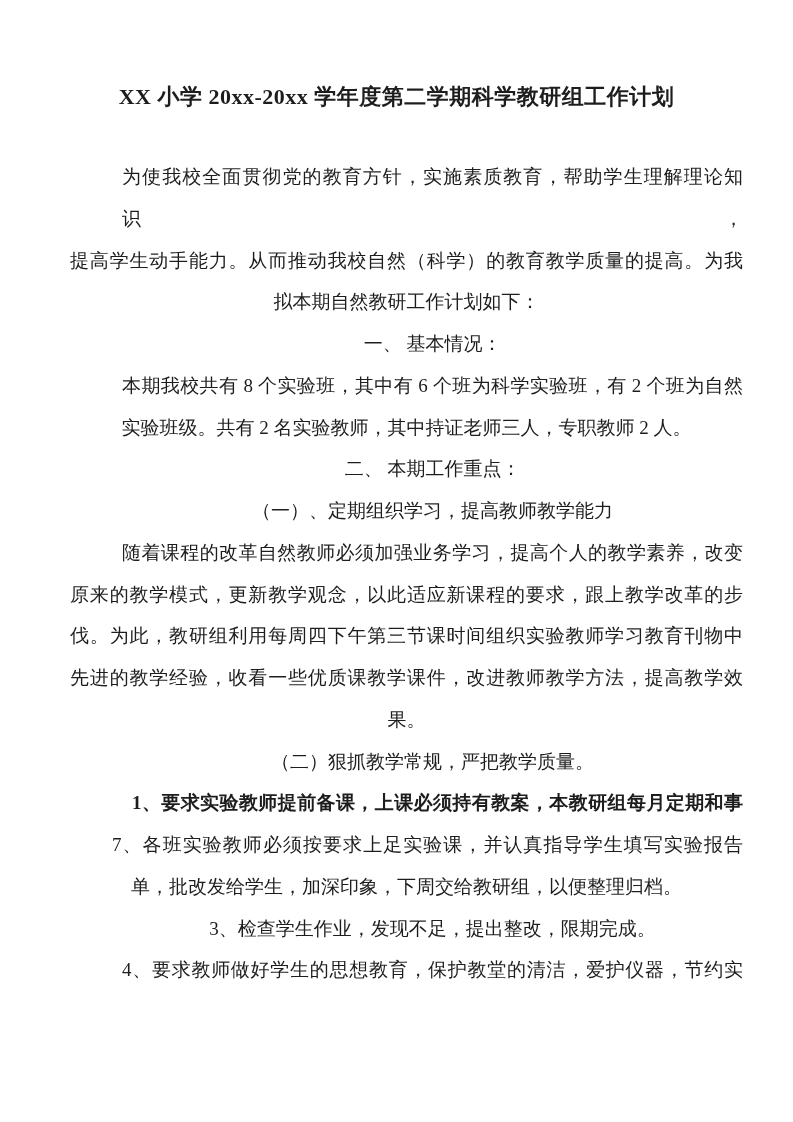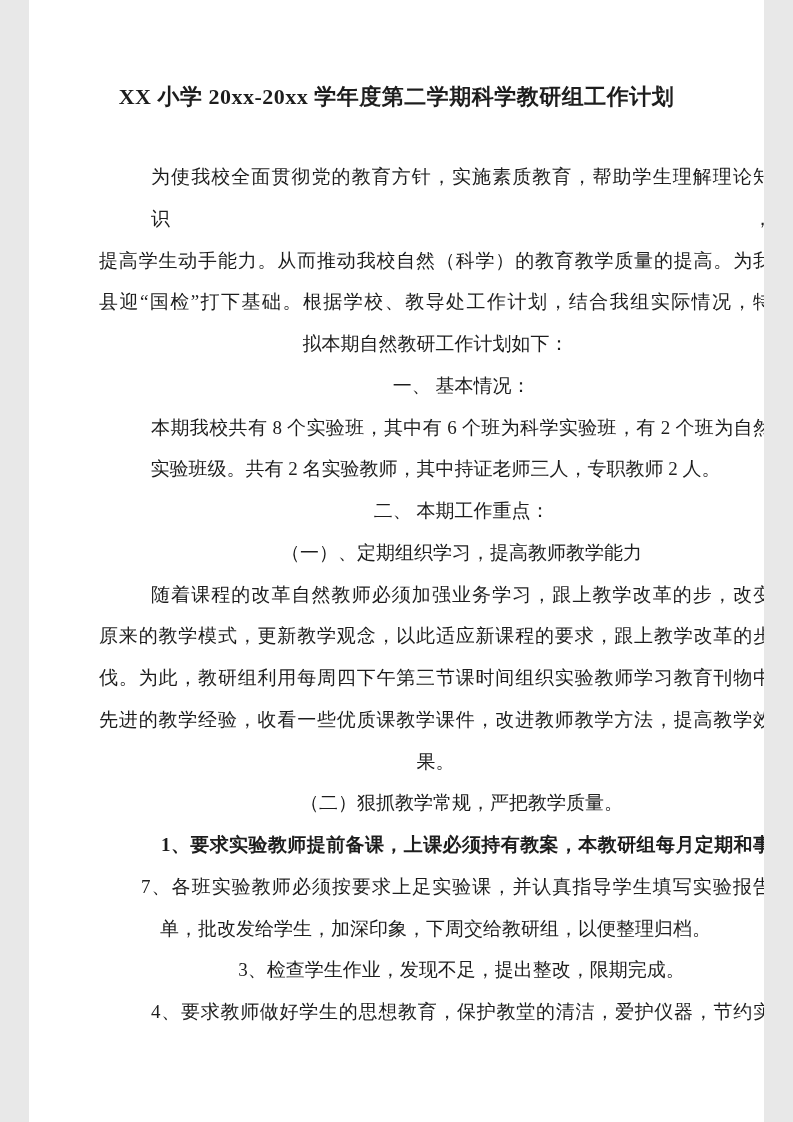--- a/index.html
+++ b/index.html
@@ -1,18 +1,18 @@
 <!DOCTYPE html>
 <html><head>
 <meta charset="utf-8">
 <style>
   html, body { margin: 0; padding: 0; background: #e8e8e8; }
   .page {
     position: relative;
-    width: 735px;
+    width: 793px;
     height: 1122px;
     margin: 0 auto;
     background: #ffffff;
     color: #1d1d1d;
     font-family: "Liberation Serif", "DejaVu Serif", serif;
     overflow: hidden;
   }
   .doc-title {
     position: absolute;
     top: 79px;
@@ -44,28 +44,27 @@
   }
 </style>
 </head>
 <body>
 
 <div class="page">
   <div class="doc-title">XX 小学 20xx-20xx 学年度第二学期科学教研组工作计划</div>
   <div class="body-text">
     <div class="line indent justify">为使我校全面贯彻党的教育方针，实施素质教育，帮助学生理解理论知识，</div>
     <div class="line justify">提高学生动手能力。从而推动我校自然（科学）的教育教学质量的提高。为我</div>
-    <div class="line justify">县迎“国检”打下基础。根据学校、教导处工作计划，结合我组实际情况，特</div>
     <div class="line">拟本期自然教研工作计划如下：</div>
     <div class="line indent">一、 基本情况：</div>
     <div class="line indent justify">本期我校共有 8 个实验班，其中有 6 个班为科学实验班，有 2 个班为自然</div>
     <div class="line">实验班级。共有 2 名实验教师，其中持证老师三人，专职教师 2 人。</div>
     <div class="line indent">二、 本期工作重点：</div>
     <div class="line indent">（一）、定期组织学习，提高教师教学能力</div>
-    <div class="line indent justify">随着课程的改革自然教师必须加强业务学习，跟上教学改革的步，改变</div>
+    <div class="line indent justify">随着课程的改革自然教师必须加强业务学习，提高个人的教学素养，改变</div>
     <div class="line justify">原来的教学模式，更新教学观念，以此适应新课程的要求，跟上教学改革的步</div>
     <div class="line justify">伐。为此，教研组利用每周四下午第三节课时间组织实验教师学习教育刊物中</div>
     <div class="line justify">先进的教学经验，收看一些优质课教学课件，改进教师教学方法，提高教学效</div>
     <div class="line">果。</div>
     <div class="line indent">（二）狠抓教学常规，严把教学质量。</div>
     <div class="line indent-lg justify">1、要求实验教师提前备课，上课必须持有教案，本教研组每月定期和事</div>
     <div class="line indent-sm justify">7、各班实验教师必须按要求上足实验课，并认真指导学生填写实验报告</div>
     <div class="line">单，批改发给学生，加深印象，下周交给教研组，以便整理归档。</div>
     <div class="line indent">3、检查学生作业，发现不足，提出整改，限期完成。</div>
     <div class="line indent justify">4、要求教师做好学生的思想教育，保护教堂的清洁，爱护仪器，节约实</div>

